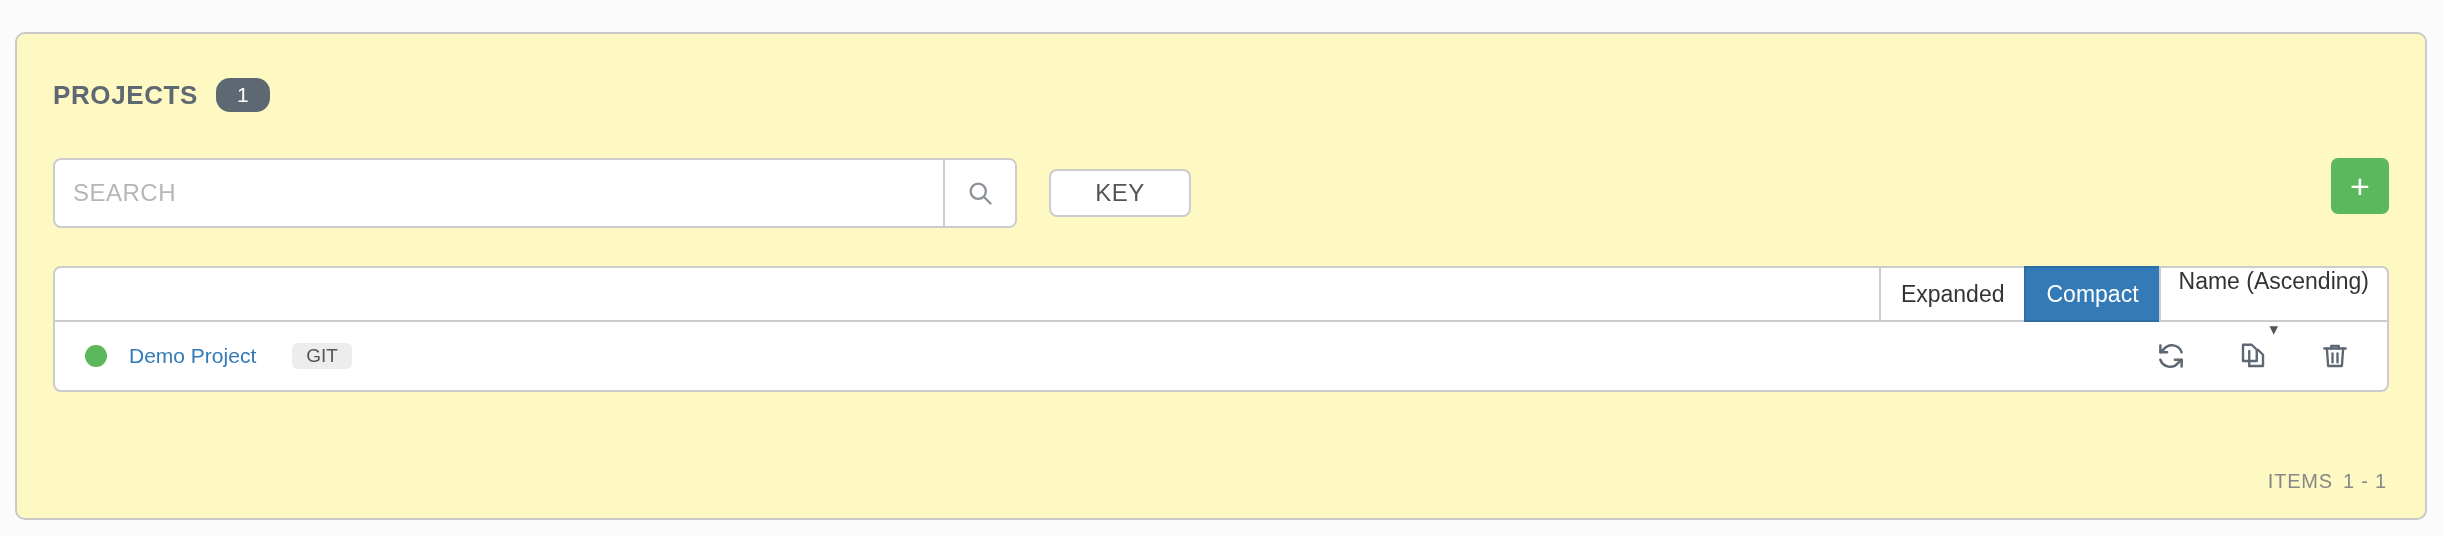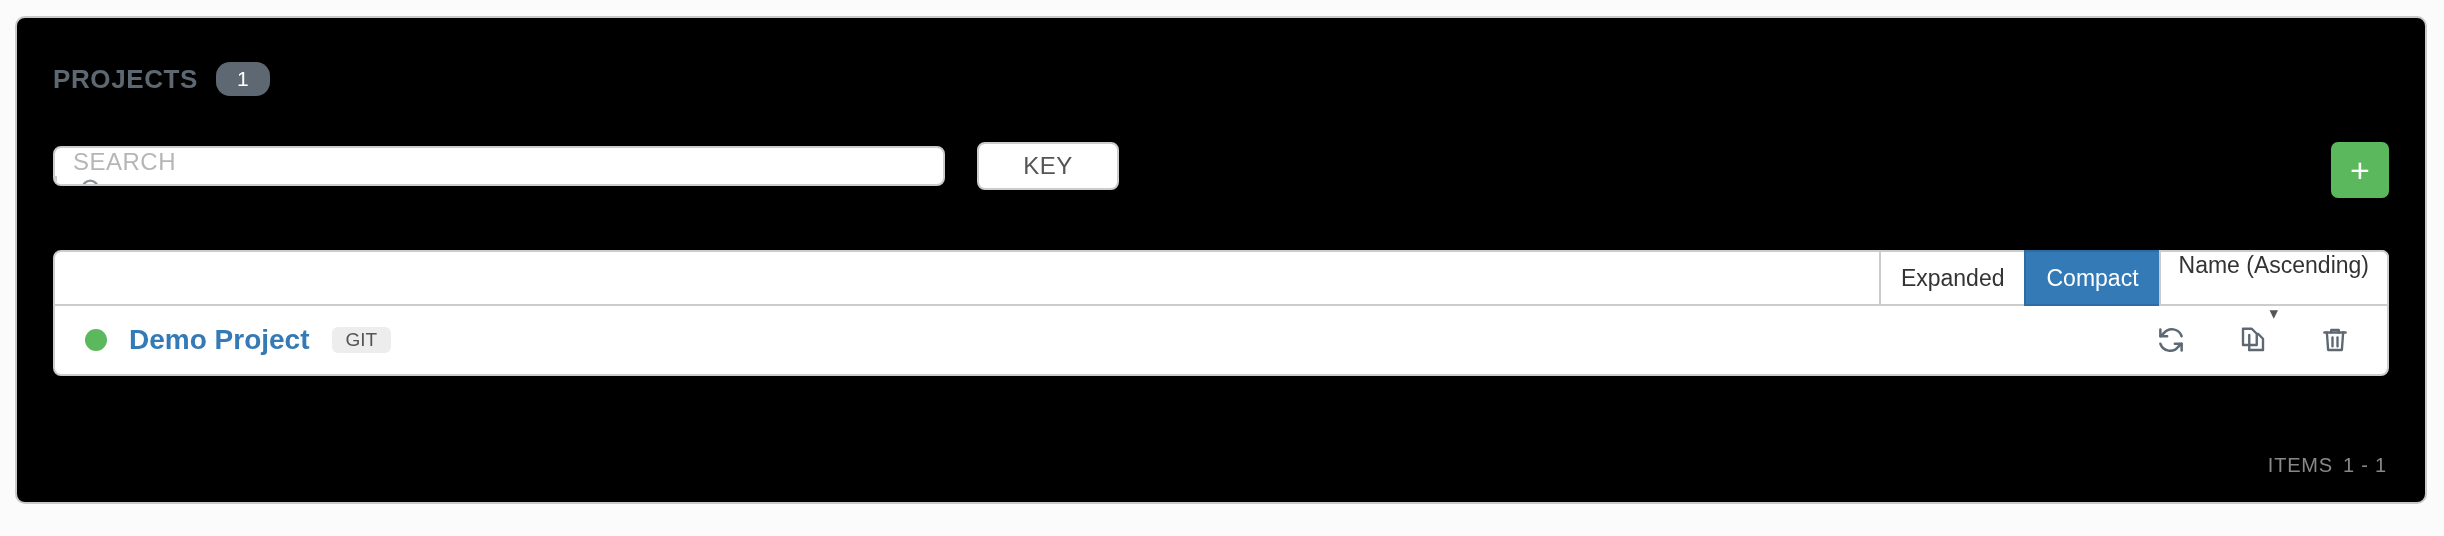--- a/index.html
+++ b/index.html
@@ -11,24 +11,24 @@
   body {
     width: 2444px;
     height: 536px;
     overflow: hidden;
   }
 
   
   .panel {
     position: absolute;
     left: 15px;
-    top: 16px;
+    top: 32px;
     width: 2412px;
     height: 488px;
-    background: #000000;
+    background: #fef9c3;
     border: 2px solid #c9c9c9;
     border-radius: 10px;
     box-sizing: border-box;
   }
 
   
   .panel-header {
     position: absolute;
     left: 36px;
     top: 44px;
@@ -60,25 +60,24 @@
     top: 124px;
     display: flex;
     align-items: center;
     gap: 32px;
   }
   .search-group {
     display: flex;
     align-items: stretch;
     border: 2px solid #cccccc;
     border-radius: 8px;
-    height: 40px;
+    height: 70px;
     box-sizing: border-box;
     overflow: hidden;
     background: #fff;
-    flex-direction: column;
   }
   .search-input {
     width: 852px;
     border: none;
     outline: none;
     font-size: 24px;
     color: #666;
     padding: 0 18px;
     font-family: "Liberation Sans", sans-serif;
     background: transparent;
@@ -208,30 +207,31 @@
   }
   .status-dot {
     width: 22px;
     height: 22px;
     border-radius: 50%;
     background: #5cb85c;
     flex: none;
   }
   .project-name {
     color: #337ab7;
-    font-size: 28px;
-    font-weight: bold;
+    font-size: 21px;
+    font-weight: normal;
     cursor: pointer;
   }
   .scm-badge {
     background: #ededed;
     color: #555;
     font-size: 19px;
     border-radius: 6px;
     padding: 2px 14px;
+    margin-left: 14px;
   }
   .row-actions {
     display: flex;
     align-items: center;
     gap: 46px;
   }
   .act-icon {
     cursor: pointer;
     display: flex;
     align-items: center;

